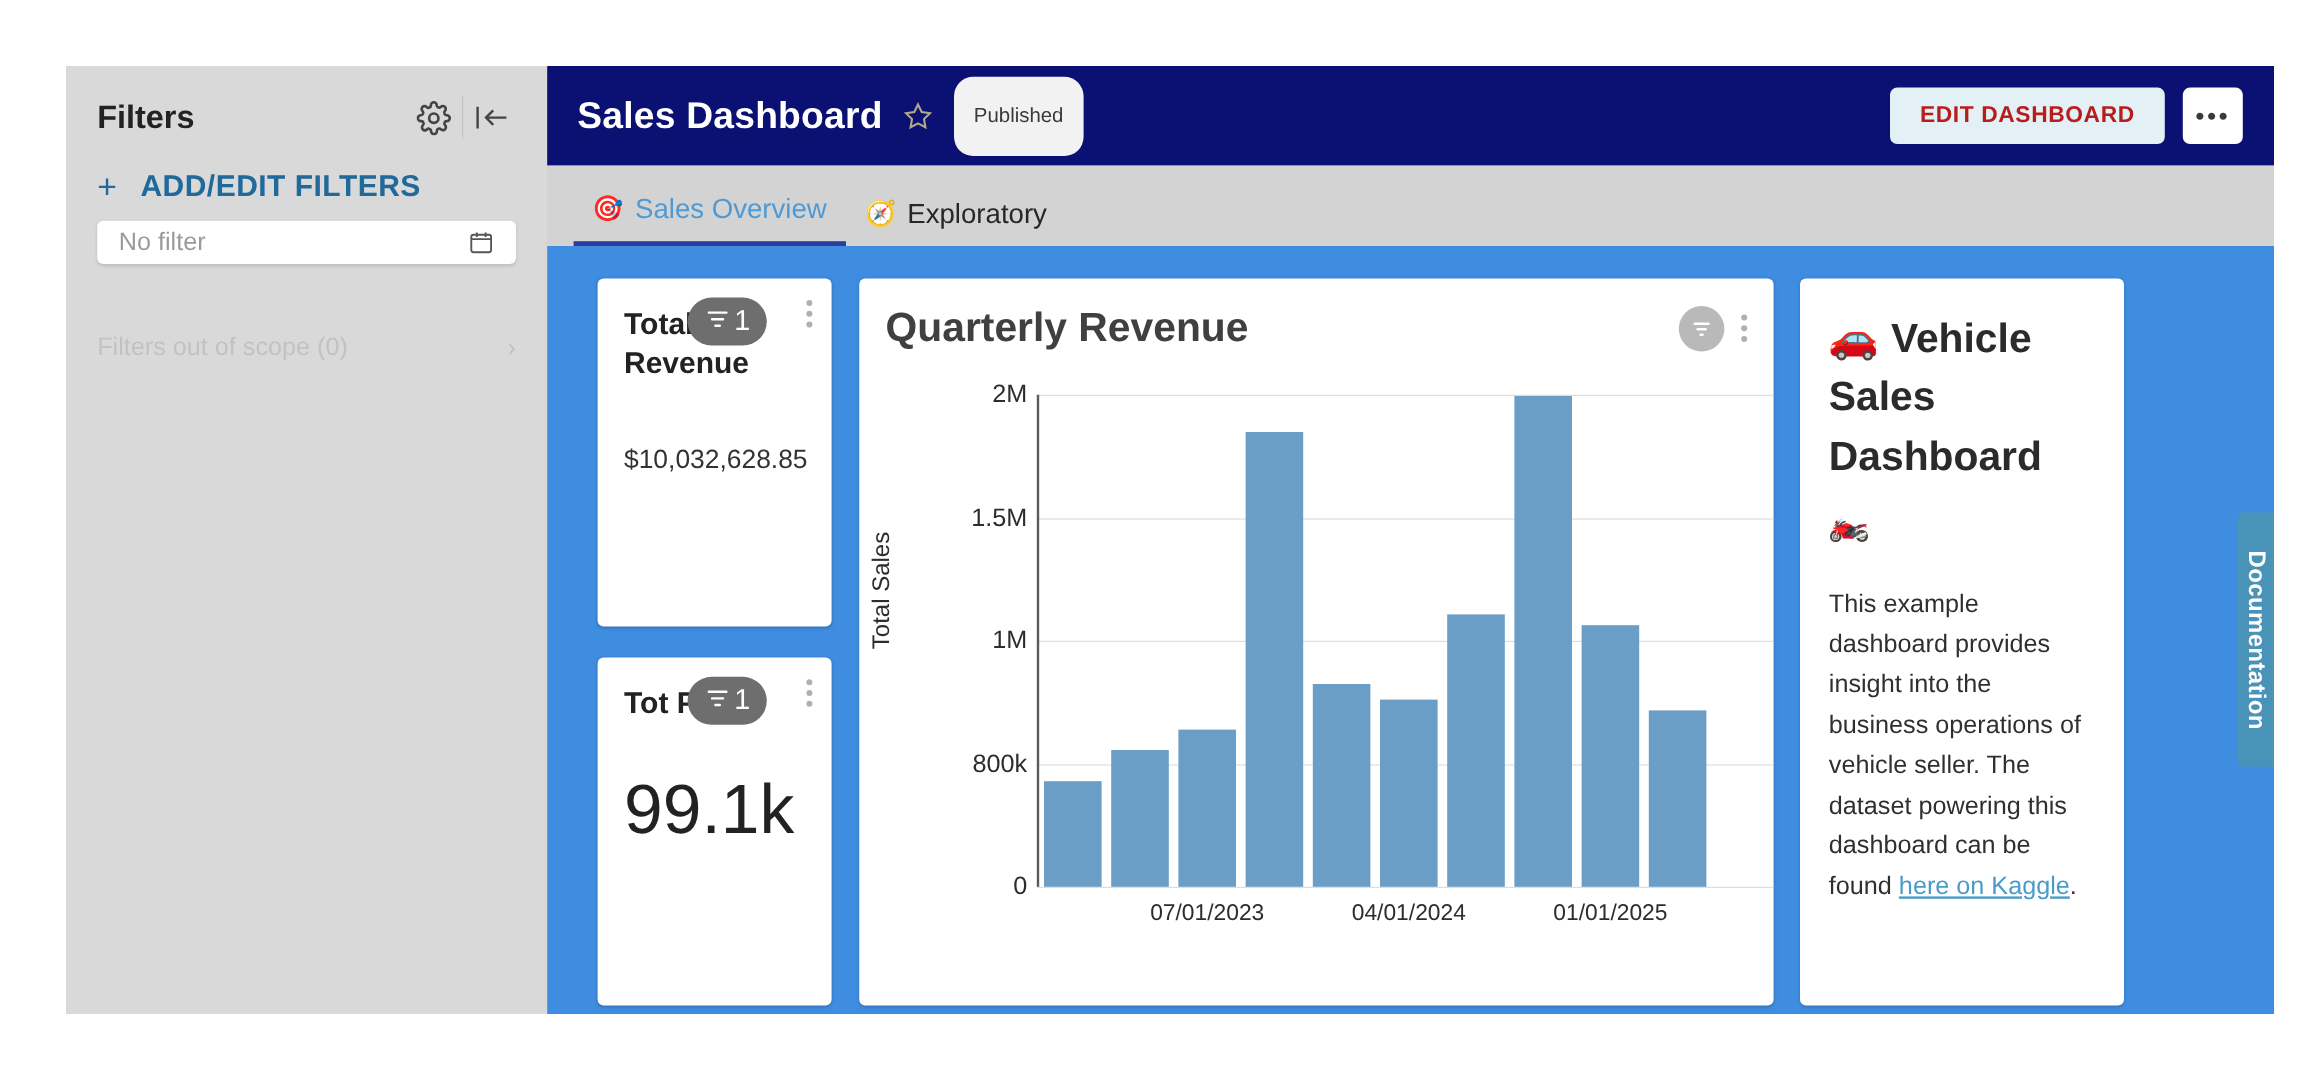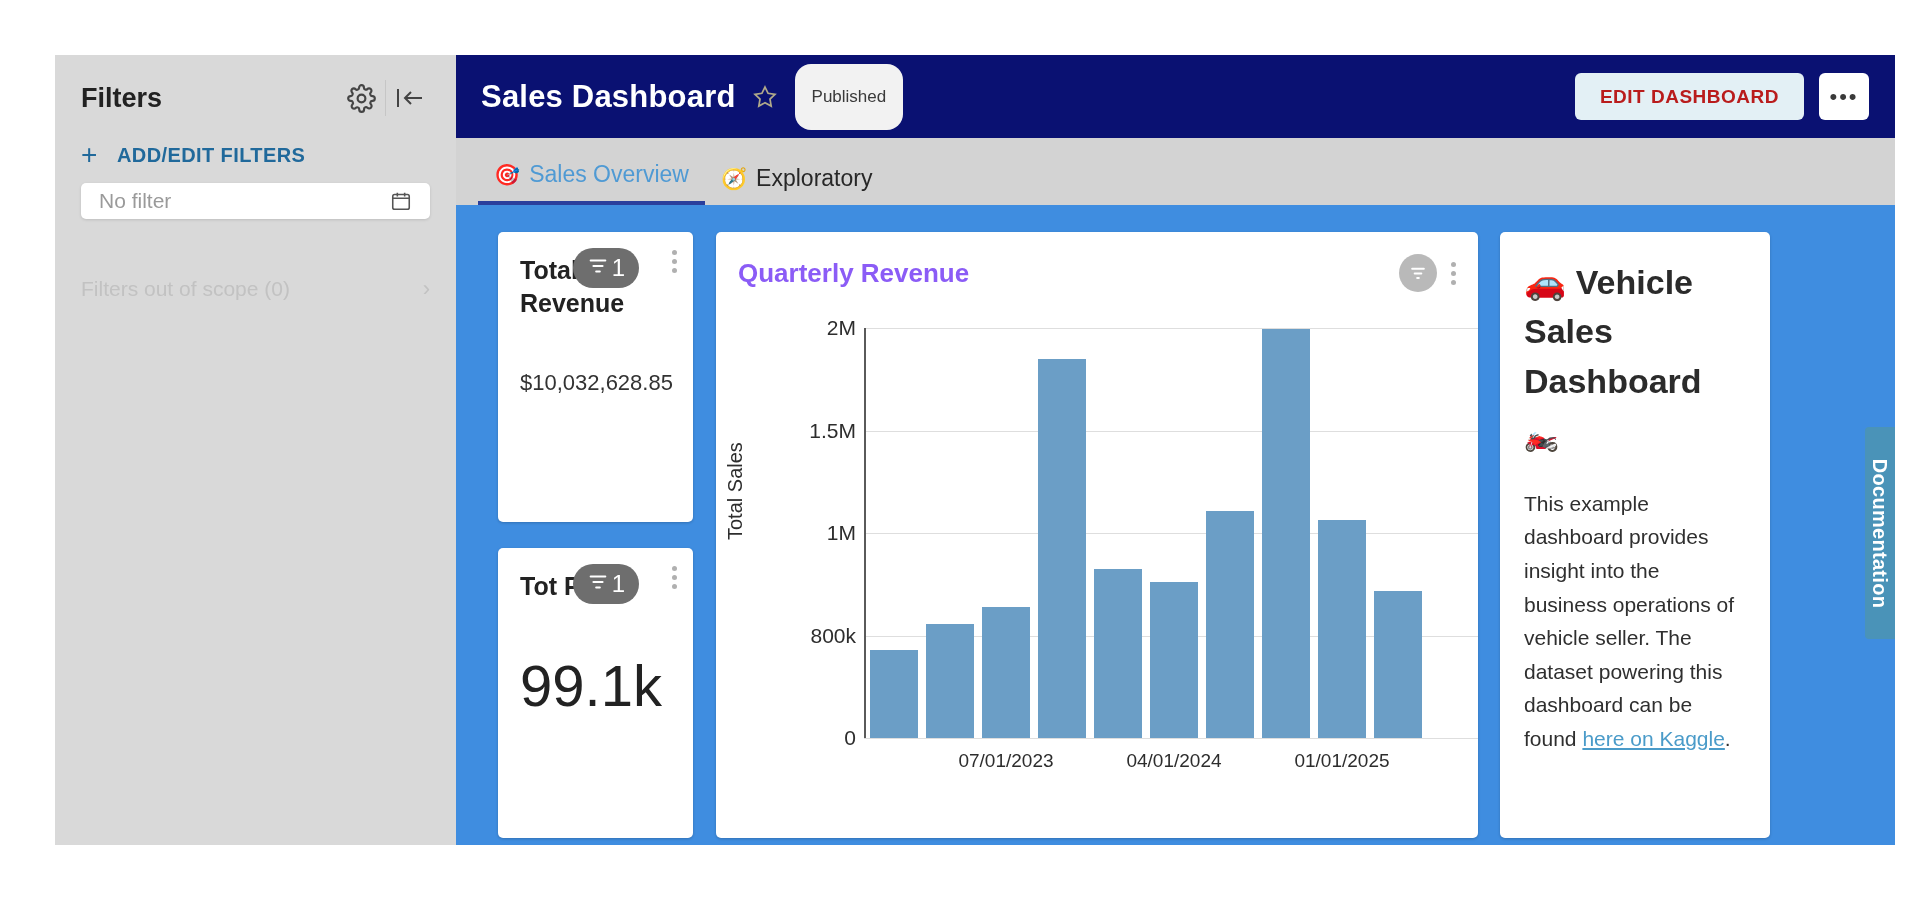--- a/index.html
+++ b/index.html
@@ -52,21 +52,21 @@
   }
   #add-edit-row {
     display: flex; align-items: center;
     padding: 22px 26px 0 26px;
   }
   #plus-icon {
     font-size: 28px; color: #20699b; font-weight: 400;
     width: 30px; line-height: 1;
   }
   #add-edit-label {
-    font-size: 20px; font-weight: bold; letter-spacing: .4px;
+    font-size: 25px; font-weight: bold; letter-spacing: .4px;
     color: #20699b; margin-left: 6px;
   }
   #time-label {
     padding: 47px 26px 0 26px;
     font-size: 19px; font-weight: bold; color: #222;
   }
   #time-filter-box {
     margin: 14px 26px 0 26px;
     height: 36px;
     background: #fff;
@@ -208,35 +208,35 @@
     align-items: center;
   }
   .kebab i { width: 5px; height: 5px; border-radius: 50%; background: #b0b0b0; display:block; }
   .bn-value-sm {
     padding: 0 22px;
     margin-top: 50px;
     font-size: 22px; color: #333;
   }
   .bn-value-lg {
     padding: 0 22px;
-    margin-top: 49px;
+    margin-top: 38px;
     font-size: 58px; color: #222; font-weight: 400;
   }
 
   
   #card-chart {
     left: 260px; top: 27px;
     width: 762px; height: 606px;
     overflow: hidden;
   }
   #chart-head {
     display: flex; align-items: center;
     padding: 22px 22px 0 22px;
   }
-  #chart-title { font-size: 26px; font-weight: bold; color: #8b5cf6; flex: 1; }
+  #chart-title { font-size: 34px; font-weight: bold; color: #404040; flex: 1; }
   #chart-filter-icon {
     width: 38px; height: 38px; border-radius: 50%;
     background: #b9b9b9; color: #fff;
     display: flex; align-items: center; justify-content: center;
     margin-right: 14px;
   }
   #chart-kebab { position: static; display: flex; flex-direction: column; gap: 4px; }
   #chart-kebab i { width: 5px; height: 5px; border-radius: 50%; background: #b0b0b0; display:block; }
 
   #chart-plot { position: relative; width: 762px; height: 540px; }

